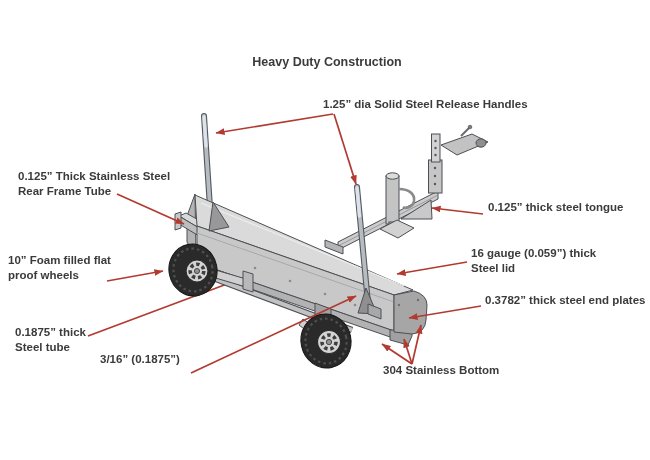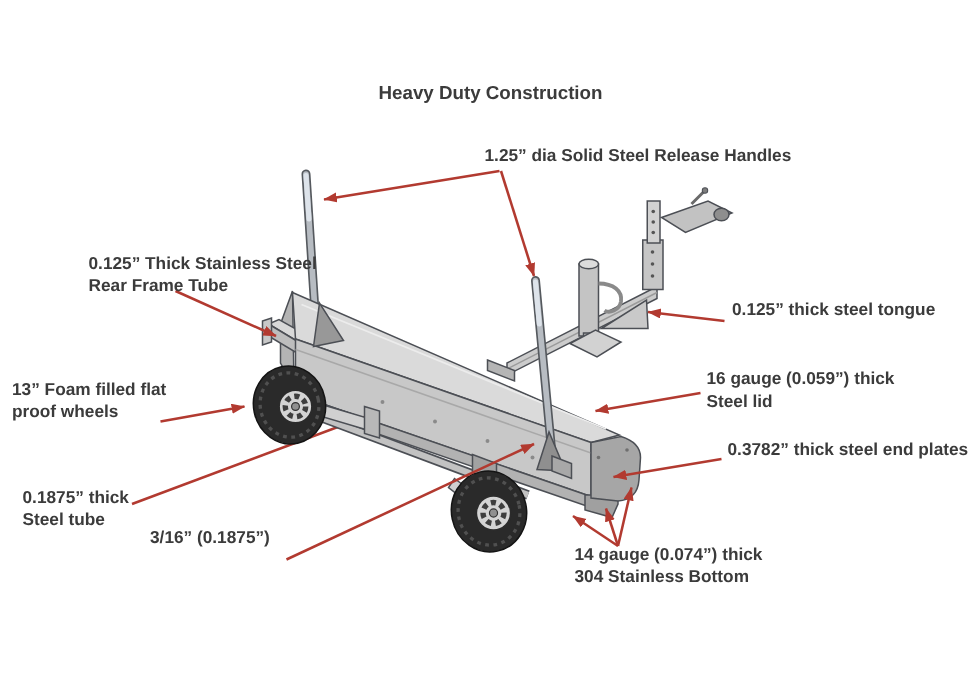--- a/index.html
+++ b/index.html
@@ -3,21 +3,21 @@
 <meta charset="utf-8">
 <style>
   html,body{margin:0;padding:0;background:#fff;}
   #stage{position:relative;width:650px;height:443px;background:var(--bg,#fff);overflow:hidden;
          font-family:"Liberation Sans", sans-serif;}
   #drawing{position:absolute;left:0;top:0;width:650px;height:460px;}
   .lbl{position:absolute;font-size:11.5px;line-height:15px;font-weight:600;
        color:var(--txt,#3b3b3b);white-space:nowrap;}
   #lbl-title{left:236px;top:54px;width:182px;text-align:center;font-size:12.5px;line-height:16px;}
   #lbl-0{left:305px;top:97px;margin-left:18px;}
-  #lbl-1{left:18px;top:169px;margin-left:41px;}
+  #lbl-1{left:18px;top:169px;}
   #lbl-2{left:8px;top:253px;}
   #lbl-3{left:15px;top:325px;}
   #lbl-4{left:100px;top:352px;}
   #lbl-5{left:488px;top:200px;}
   #lbl-6{left:471px;top:246px;}
   #lbl-7{left:485px;top:293px;}
   #lbl-8{left:383px;top:363px;}
   .leader{stroke:var(--red,#b23a30);stroke-width:1.7;fill:none;}
   .outl{stroke:var(--outline,#4c4f55);stroke-width:1;}
 </style>
@@ -152,38 +152,37 @@
   <div class="lbl" id="lbl-title">Heavy Duty Construction</div>
 
   <div class="lbl" id="lbl-0">
     <div>1.25” dia Solid Steel Release Handles</div>
   </div>
   <div class="lbl" id="lbl-1">
     <div>0.125” Thick Stainless Steel</div>
     <div>Rear Frame Tube</div>
   </div>
   <div class="lbl" id="lbl-2">
-    <div>13” Foam filled flat</div>
+    <div>10” Foam filled flat</div>
     <div>proof wheels</div>
   </div>
   <div class="lbl" id="lbl-3">
     <div>0.1875” thick</div>
     <div>Steel tube</div>
   </div>
   <div class="lbl" id="lbl-4">
     <div>3/16” (0.1875”)</div>
   </div>
   <div class="lbl" id="lbl-5">
     <div>0.125” thick steel tongue</div>
   </div>
   <div class="lbl" id="lbl-6">
     <div>16 gauge (0.059”) thick</div>
     <div>Steel lid</div>
   </div>
   <div class="lbl" id="lbl-7">
     <div>0.3782” thick steel end plates</div>
   </div>
   <div class="lbl" id="lbl-8">
-    <div>14 gauge (0.074”) thick</div>
     <div>304 Stainless Bottom</div>
   </div>
 
 </div>
 
 </body></html>

